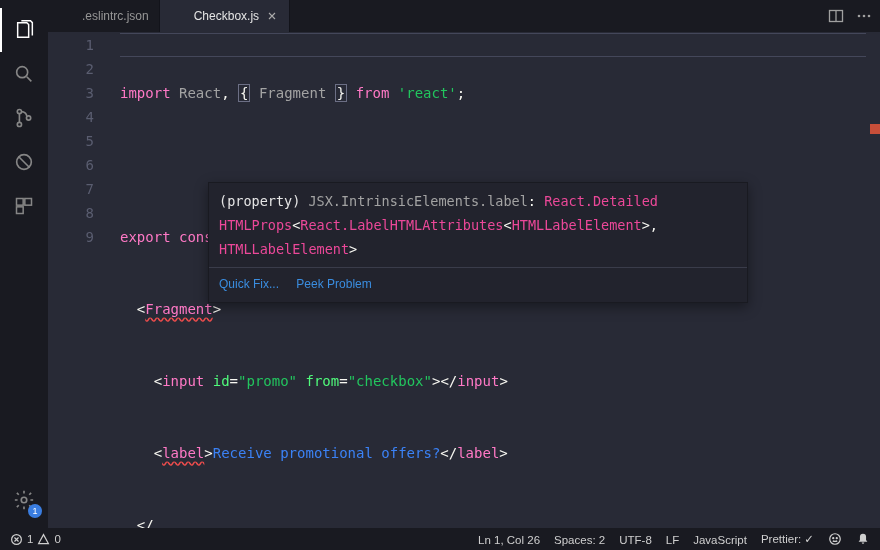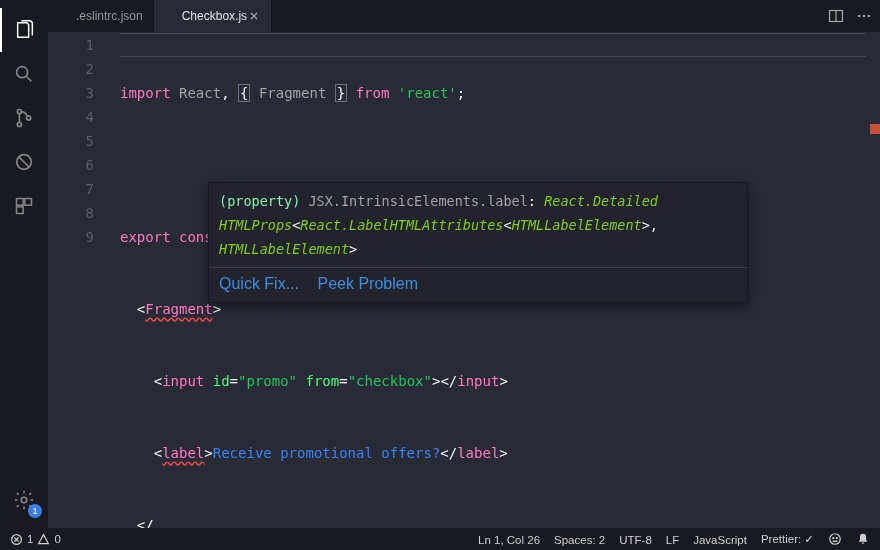--- a/index.html
+++ b/index.html
@@ -40,20 +40,21 @@
 }
 .tabs {
   position: absolute; left: 48px; top: 0; right: 0;
   height: 32px;
   background: #191a21;
   display: flex; align-items: stretch;
 }
 .tab {
   display: flex; align-items: center;
   padding: 0 10px;
+  gap: 6px;
   color: #969696;
   font-size: 12px;
   border-right: 1px solid #12131a;
   cursor: pointer;
 }
 .tab.active {
   background: #282a36;
   color: #e4e4e4;
 }
 .tab-icon { width: 14px; height: 14px; display: inline-flex; padding-left: 18px; }
@@ -92,21 +93,21 @@
   border-top: 1px solid #44475a; border-bottom: 1px solid #44475a;
   pointer-events: none;
 }
 .kw { color: #ff79c6; }
 .id { color: #a3a3a3; }
 .fn { color: #50fa7b; }
 .str { color: #22c55e; }
 .punc { color: #f8f8f2; }
 .tag { color: #ff79c6; }
 .attr { color: #50fa7b; }
-.type { color: #84cc16; font-style: italic; }
+.type { color: #ec4899; }
 .txt { color: #3b82f6; }
 .squiggle {
   text-decoration: underline wavy #f14c4c;
   text-underline-offset: 3px;
 }
 .bracket-box {
   border: 1px solid #6c6f85;
   padding: 0 1px;
 }
 .minimap {
@@ -126,25 +127,25 @@
   box-shadow: 0 4px 12px rgba(0,0,0,0.4);
   font-family: "Consolas","Menlo",monospace;
   font-size: 13.5px;
   line-height: 24px;
 }
 .hover-sec { padding: 6px 10px; }
 .hover-sep { border-top: 1px solid #3a3c4a; }
 .hover-links {
   padding: 4px 10px 6px;
   font-family: "Segoe UI", sans-serif;
-  font-size: 16px;
+  font-size: 12px;
   color: #3a8de0;
 }
 .hover-link { cursor: pointer; margin-right: 14px; }
-.muted { color: #86efac; margin-top: 47px; }
+.muted { color: #e5e5e5; margin-top: 47px; }
 .status {
   position: absolute; left: 0; right: 0; bottom: 0; height: 22px;
   background: #191a21;
   display: flex; align-items: center;
   font-size: 11.5px;
   color: #cfcfcf;
   padding: 0 10px;
 }
 .status-left { display: flex; align-items: center; gap: 10px; }
 .status-right { margin-left: auto; display: flex; align-items: flex-end; gap: 14px; }

